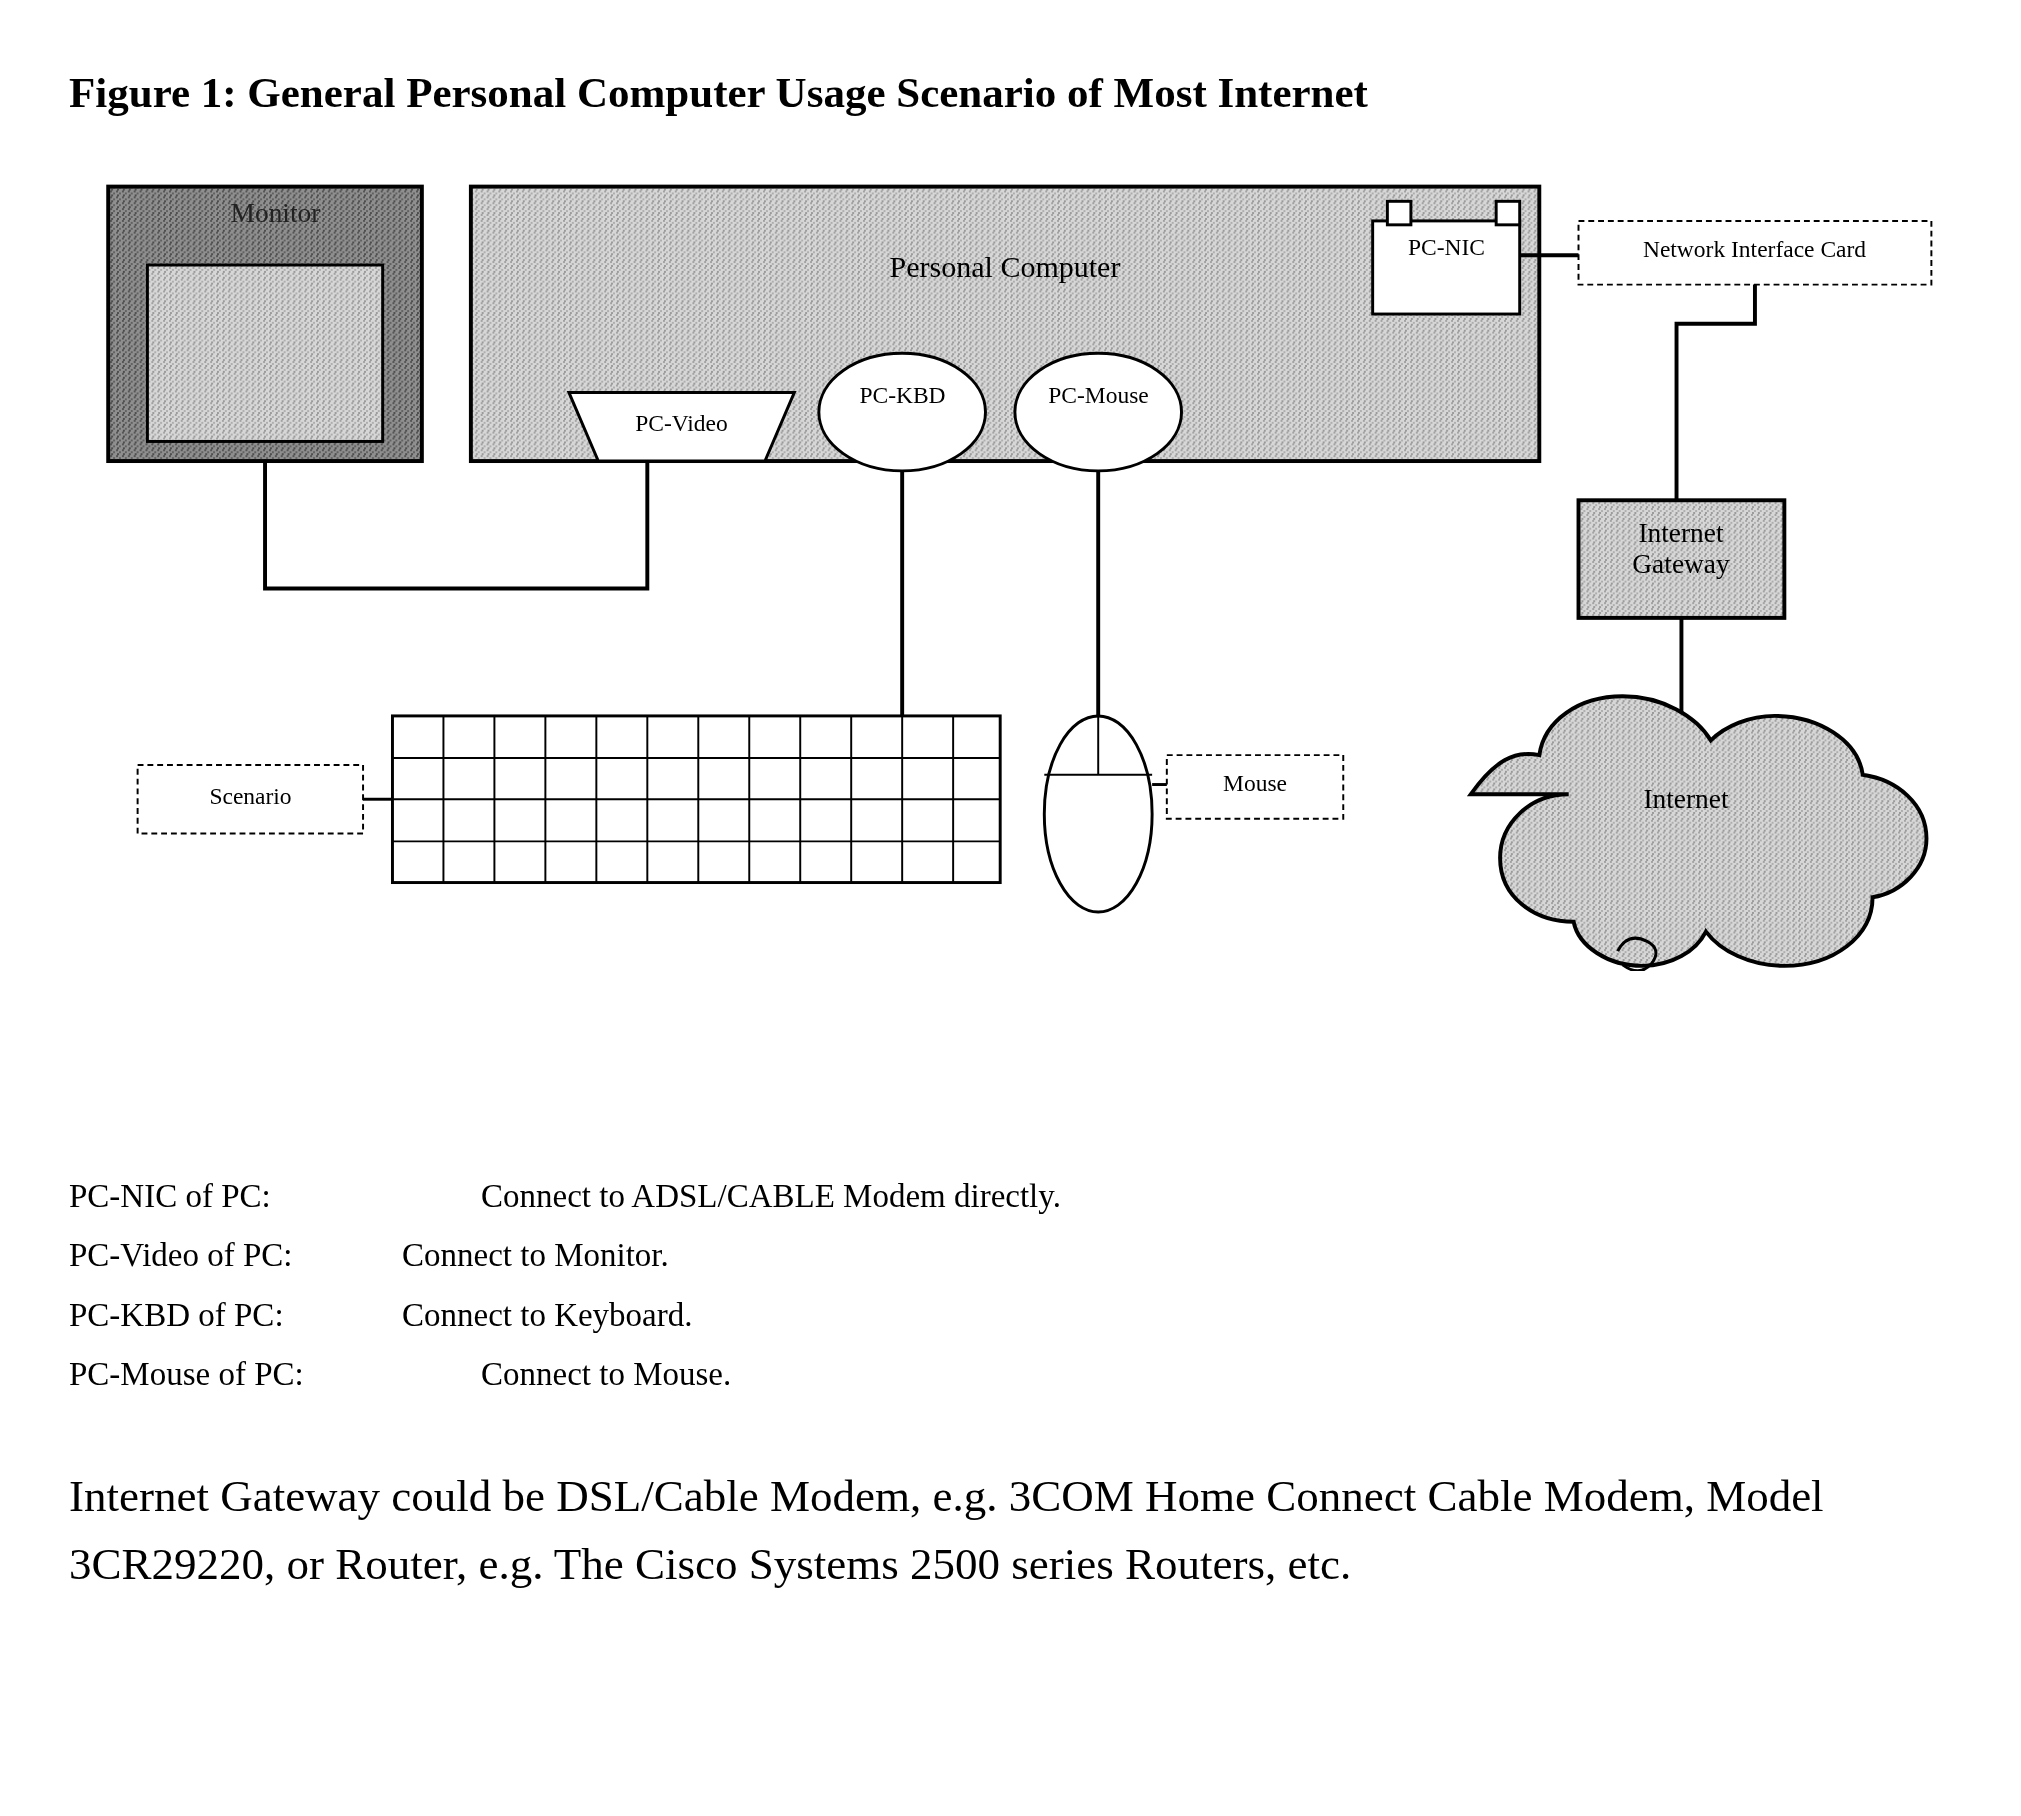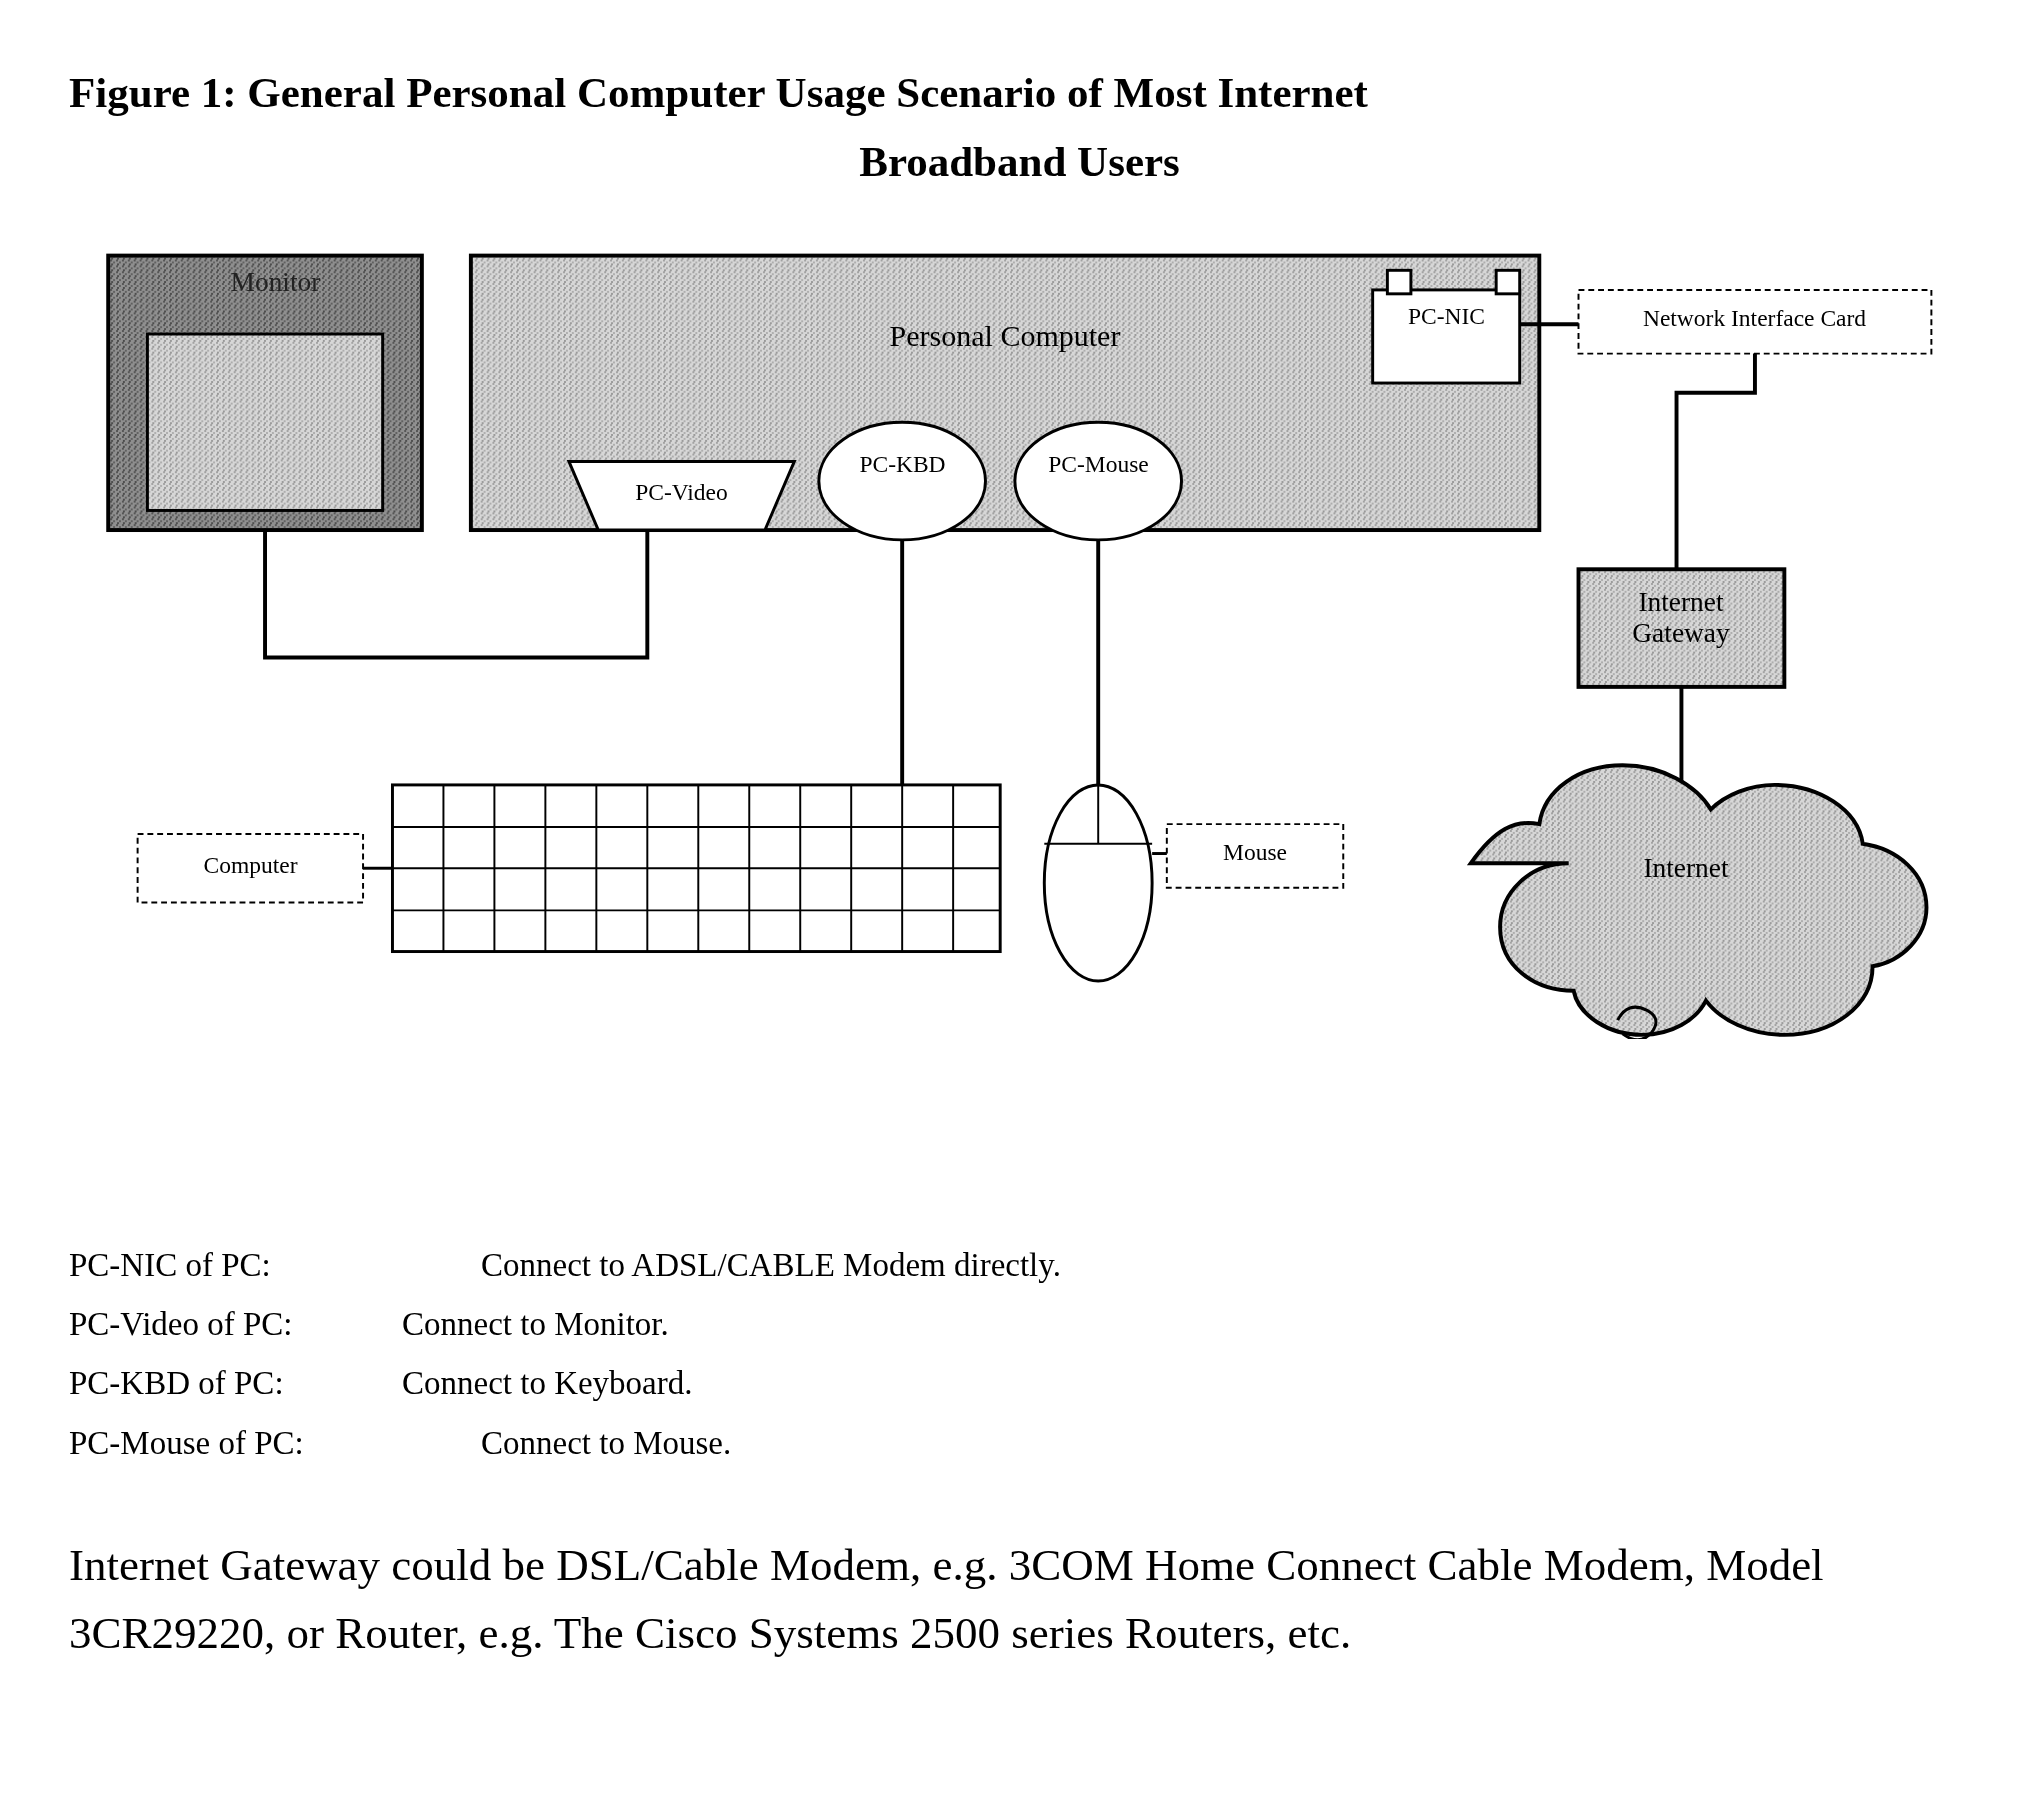--- a/index.html
+++ b/index.html
@@ -58,21 +58,20 @@
     font-size: 45px;
     line-height: 1.5;
   }
 </style>
 </head>
 <body>
 
 <div class="page">
   <div class="title">
     <span>Figure 1:  General Personal Computer Usage Scenario of Most Internet</span>
-    <span class="line2">Broadband Users</span>
   </div>
 
   <div class="diagram">
     <svg viewBox="0 0 1920 820">
       <defs>
         <pattern id="noise" patternUnits="userSpaceOnUse" width="6" height="6">
           <rect width="6" height="6" fill="#d7d7d7"></rect>
           <circle cx="1" cy="1" r="0.9" fill="#8a8a8a"></circle>
           <circle cx="4" cy="3" r="0.9" fill="#9a9a9a"></circle>
           <circle cx="2" cy="5" r="0.9" fill="#7e7e7e"></circle>
@@ -163,21 +162,21 @@
     <div class="lbl big" style="left:402px; top:83px; width:1068px;">Personal Computer</div>
     <div class="lbl small" style="left:1304px; top:67px; width:147px; line-height:1.15;">PC-NIC</div>
     <div class="lbl small" style="left:1509px; top:69px; width:353px;">Network Interface Card</div>
     <div class="lbl small" style="left:500px; top:243px; width:225px;">PC-Video</div>
     <div class="lbl small" style="left:750px; top:216px; width:167px; line-height:1.1;">PC-KBD</div>
     <div class="lbl small" style="left:946px; top:216px; width:167px; line-height:1.1;">PC-Mouse</div>
     <div class="lbl" style="left:1509px; top:351px; width:206px; line-height:1.15;">
       <span>Internet</span><br>
       <span>Gateway</span>
     </div>
-    <div class="lbl small" style="left:69px; top:616px; width:225px;">Computer</div>
+    <div class="lbl small" style="left:69px; top:616px; width:225px;">Scenario</div>
     <div class="lbl small" style="left:1098px; top:603px; width:176px;">Mouse</div>
     <div class="lbl" style="left:1470px; top:617px; width:294px;">Internet</div>
   </div>
 
   <div class="notes">
     <div id="note-rows">
         <div class="note-row">
           <div class="note-key wide">PC-NIC of PC:</div>
           <div>Connect to ADSL/CABLE Modem directly.</div>
         </div>

